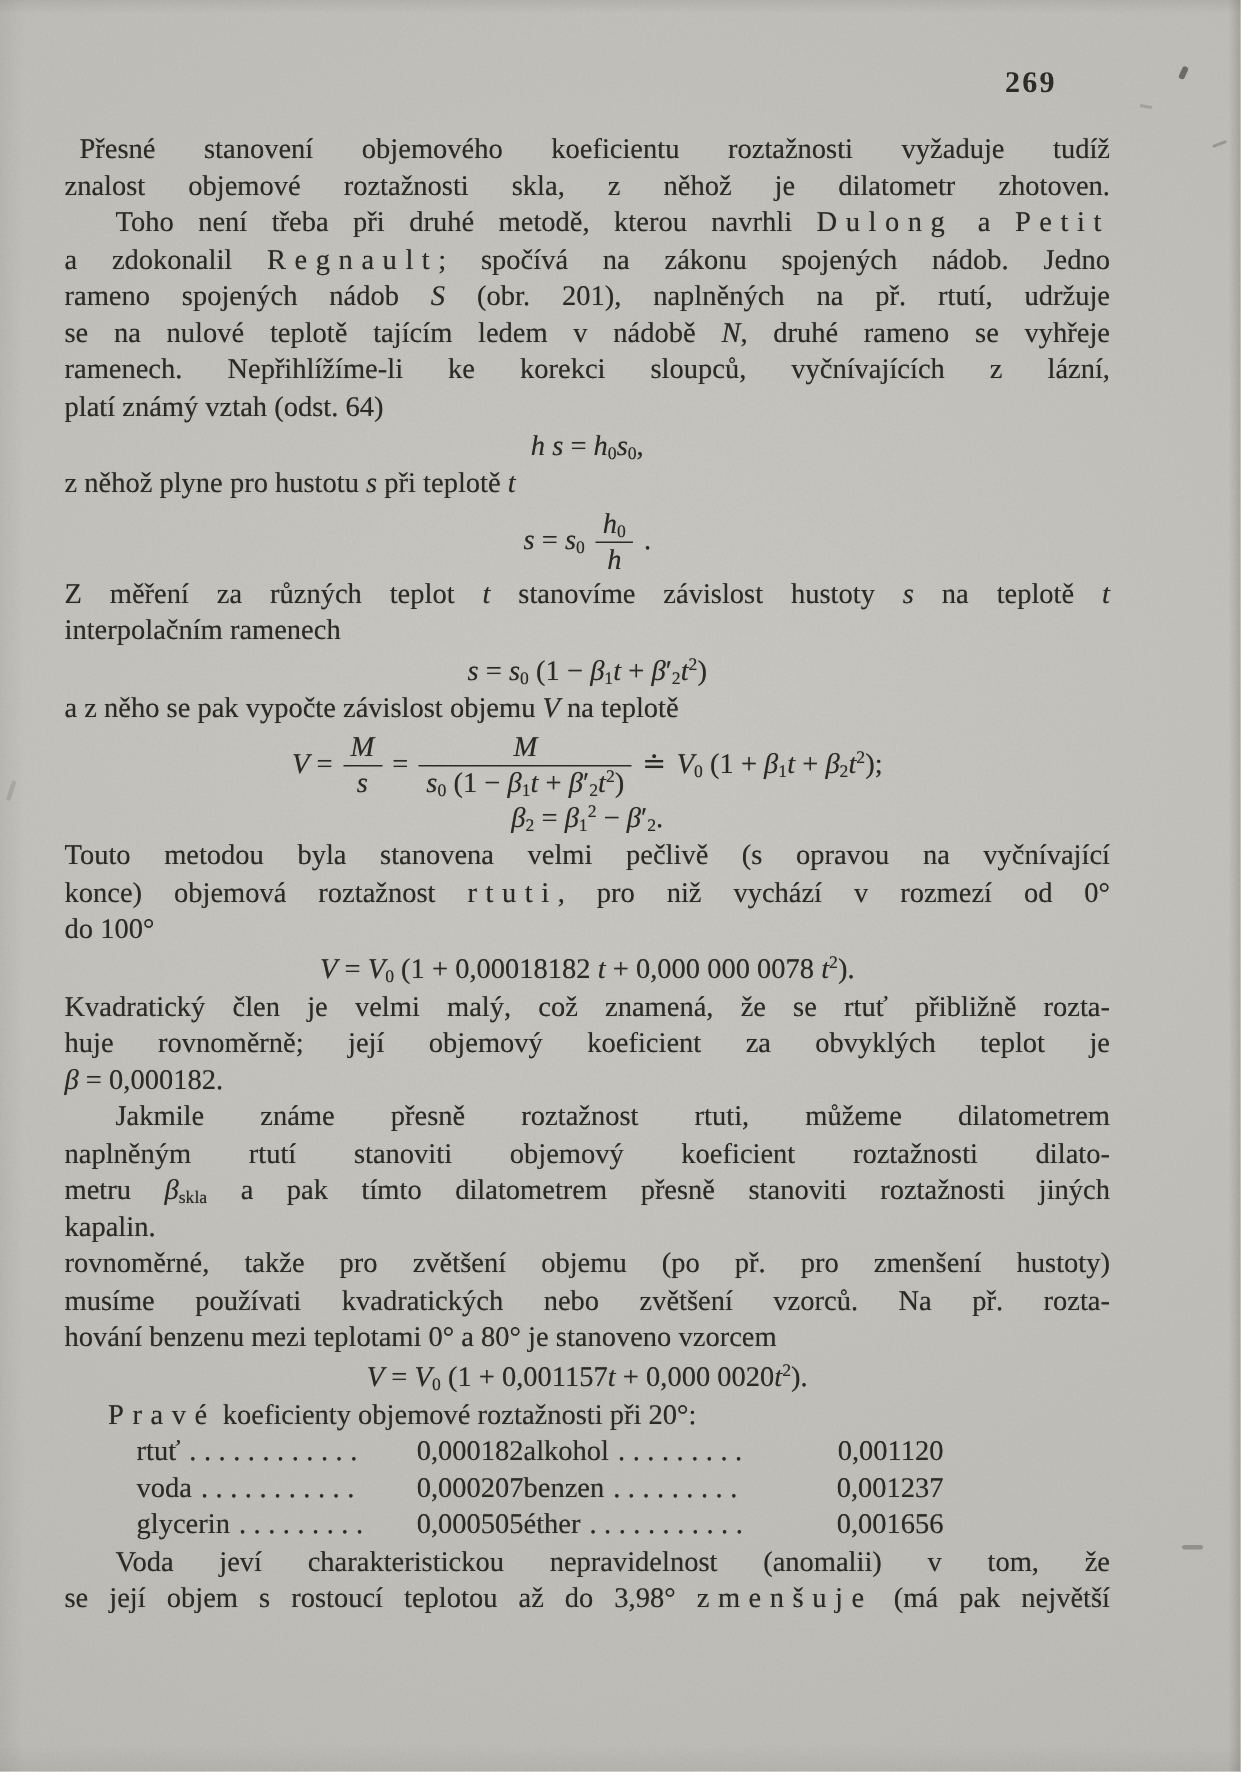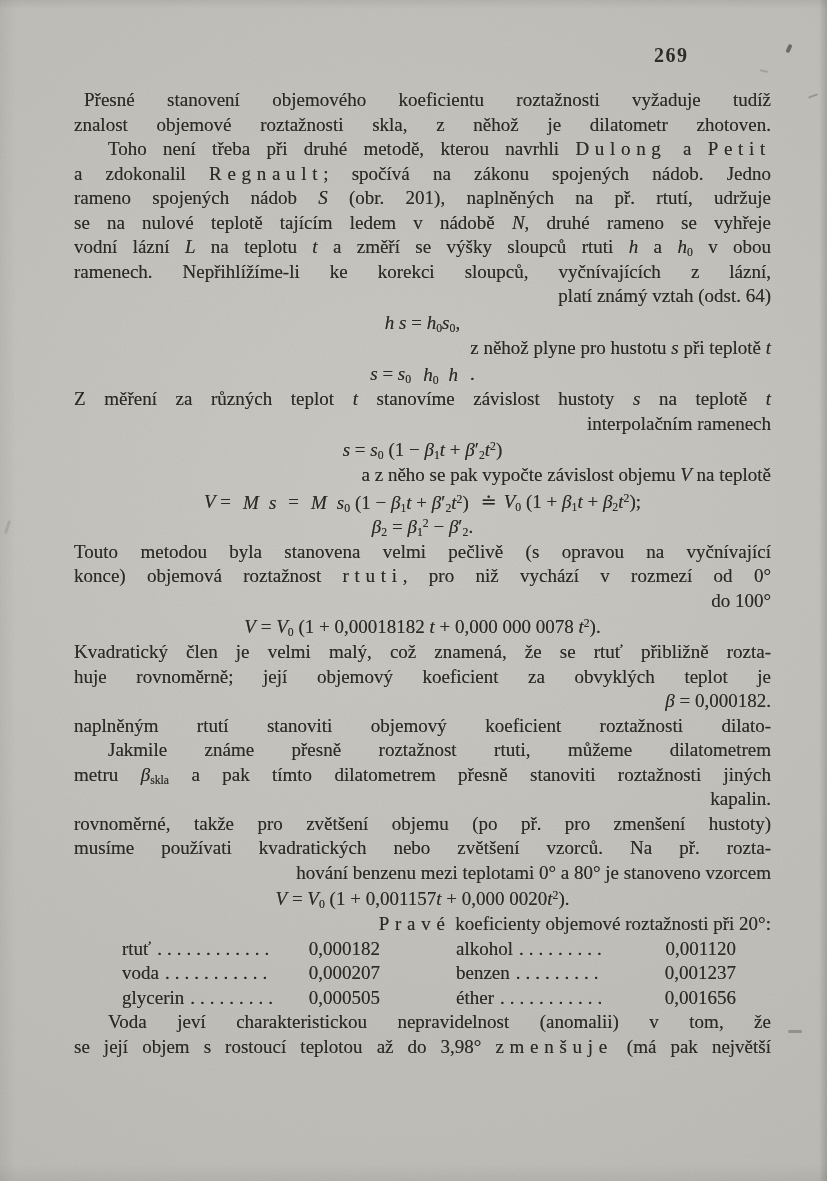--- a/index.html
+++ b/index.html
@@ -9,43 +9,42 @@
     background-image:
       linear-gradient(180deg, rgba(70,68,62,.10) 0, rgba(70,68,62,0) 9px),
       linear-gradient(270deg, rgba(70,68,62,.22) 0, rgba(70,68,62,0) 8px),
       linear-gradient(90deg, rgba(70,68,62,.08) 0, rgba(70,68,62,0) 16px),
       linear-gradient(0deg, rgba(70,68,62,.08) 0, rgba(70,68,62,0) 18px),
       radial-gradient(120% 85% at 48% 42%, rgba(255,255,255,.07), rgba(60,58,52,.08) 88%);
     font-family:"Liberation Serif","DejaVu Serif",serif;
     color:#2d2b27;
   }
   .pagenum{
-    position:absolute;top:44px;left:654px;font-size:20px;
+    position:absolute;top:44px;left:670px;font-size:20px;
     letter-spacing:1.5px;font-weight:bold;color:#2f2d29;
   }
   .page-text{
     position:absolute;left:43px;top:88px;width:697px;
     font-size:19px;line-height:24.5px;
     text-shadow:0 0 .5px rgba(45,43,39,.55);
-    margin-left:31px;
   }
   .ln{text-align:justify;text-align-last:justify;}
-  .short{text-align:right;}
+  .short{text-align:left;}
   .ind{text-indent:34px;}
   .ind1{text-indent:10px;}
   .ind29{text-indent:29px;}
   i{font-style:italic;}
   sub{font-size:.62em;vertical-align:-.24em;line-height:0;}
   sup{font-size:.62em;vertical-align:.55em;line-height:0;}
   .lsp{letter-spacing:.3em;}
   .formula{display:flex;justify-content:center;align-items:center;gap:7px;margin:2px 0;line-height:23px;}
-  .frac{display:inline-flex;flex-direction:row;align-items:center;line-height:21px;transform:translateY(1px);}
+  .frac{display:inline-flex;flex-direction:column;align-items:center;line-height:21px;transform:translateY(1px);}
   .frac .bar{align-self:stretch;border-top:1.6px solid #2d2b27;margin:1px 0;height:0;}
   .frac .num,.frac .den{padding:0 5px;}
-  .tbl{padding-left:48px;display:grid;grid-template-columns:258px 280px;column-gap:76px;justify-content:start;}
+  .tbl{padding-left:48px;display:grid;grid-template-columns:258px 280px;justify-content:start;}
   .tcell{display:flex;align-items:baseline;}
   .tcell .dots{letter-spacing:5px;margin:0 6px;white-space:nowrap;overflow:hidden;}
   .tcell .val{margin-left:auto;text-align:center;}
   .speck{position:absolute;background:#55524c;pointer-events:none;}
   .grain{position:absolute;left:0;top:0;pointer-events:none;mix-blend-mode:multiply;opacity:.45;}
 </style>
 </head>
 <body>
 
 <div class="pagenum">269</div>
@@ -55,21 +54,20 @@
   <div>
     <div class="ln ind1">Přesné stanovení objemového koeficientu roztažnosti vyžaduje tudíž</div>
     <div class="ln">znalost objemové roztažnosti skla, z něhož je dilatometr zhotoven.</div>
   </div>
 
   <div>
     <div class="ln ind">Toho není třeba při druhé metodě, kterou navrhli <span class="lsp">Dulong</span> a <span class="lsp">Petit</span></div>
     <div class="ln">a zdokonalil <span class="lsp">Regnault</span>; spočívá na zákonu spojených nádob. Jedno</div>
     <div class="ln">rameno spojených nádob <i>S</i> (obr. 201), naplněných na př. rtutí, udržuje</div>
     <div class="ln">se na nulové teplotě tajícím ledem v nádobě <i>N</i>, druhé rameno se vyhřeje</div>
-    <div class="ln">vodní lázní <i>L</i> na teplotu <i>t</i> a změří se výšky sloupců rtuti <i>h</i> a <i>h</i><sub>0</sub> v obou</div>
     <div class="ln">ramenech. Nepřihlížíme-li ke korekci sloupců, vyčnívajících z lázní,</div>
     <div class="short">platí známý vztah (odst. 64)</div>
   </div>
 
   <div class="formula">
     <span><i>h s</i> = <i>h</i><sub>0</sub><i>s</i><sub>0</sub>,</span>
   </div>
 
   <div>
     <div class="short">z něhož plyne pro hustotu <i>s</i> při teplotě <i>t</i></div>
@@ -129,22 +127,22 @@
     <span><i>V</i> = <i>V</i><sub>0</sub> (1 + 0,00018182 <i>t</i> + 0,000 000 0078 <i>t</i><sup>2</sup>).</span>
   </div>
 
   <div>
     <div class="ln">Kvadratický člen je velmi malý, což znamená, že se rtuť přibližně rozta-</div>
     <div class="ln">huje rovnoměrně; její objemový koeficient za obvyklých teplot je</div>
     <div class="short"><i>β</i> = 0,000182.</div>
   </div>
 
   <div>
+    <div class="ln ind">Jakmile známe přesně roztažnost rtuti, můžeme dilatometrem</div>
     <div class="ln">naplněným rtutí stanoviti objemový koeficient roztažnosti dilato-</div>
-    <div class="ln ind">Jakmile známe přesně roztažnost rtuti, můžeme dilatometrem</div>
     <div class="ln">metru <i>β</i><sub>skla</sub> a pak tímto dilatometrem přesně stanoviti roztažnosti jiných</div>
     <div class="short">kapalin.</div>
   </div>
 
   <div>
     <div class="ln">rovnoměrné, takže pro zvětšení objemu (po př. pro zmenšení hustoty)</div>
     <div class="ln">musíme používati kvadratických nebo zvětšení vzorců. Na př. rozta-</div>
     <div class="short">hování benzenu mezi teplotami 0° a 80° je stanoveno vzorcem</div>
   </div>
 

